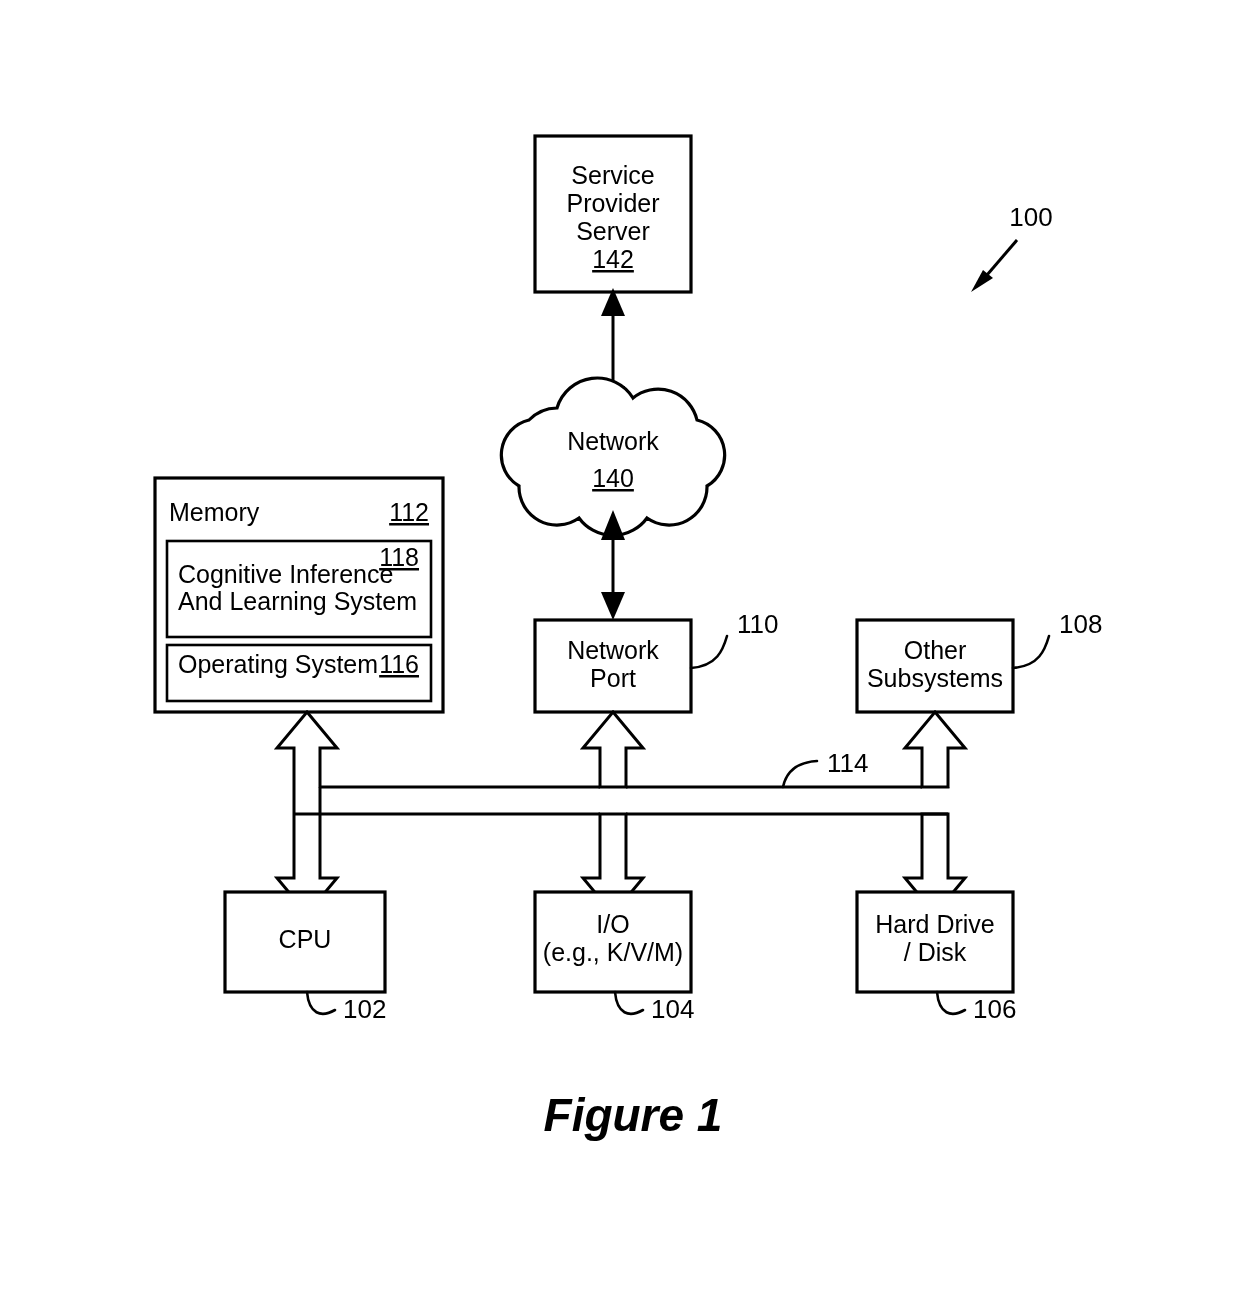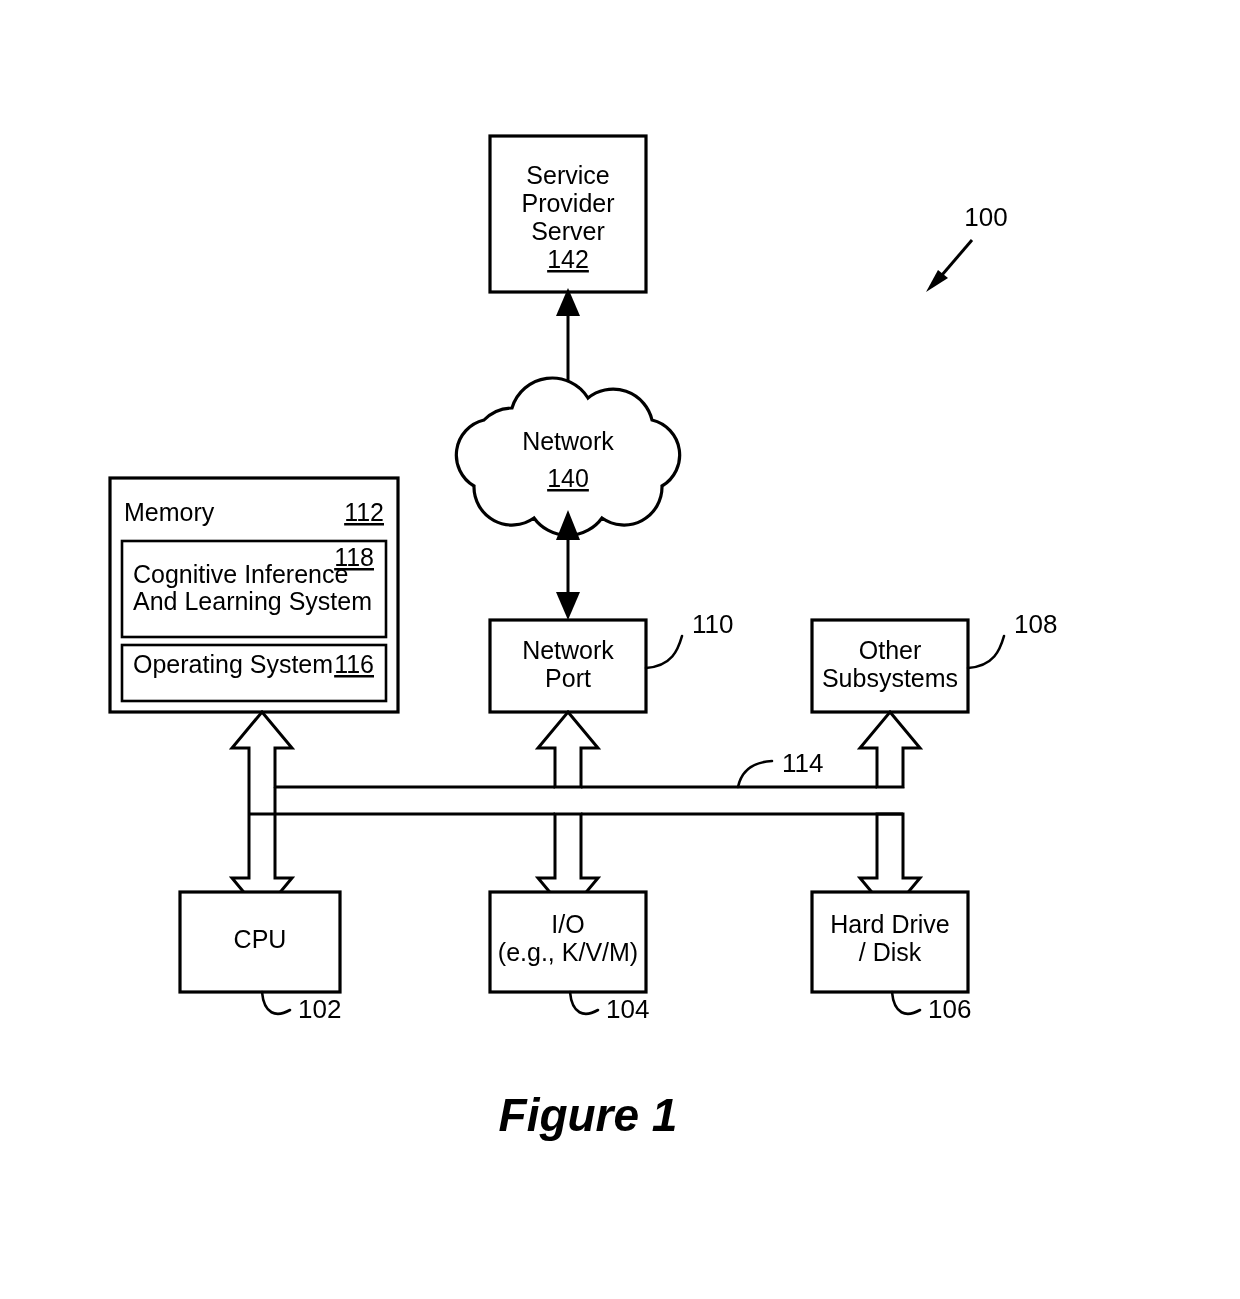--- a/index.html
+++ b/index.html
@@ -11,20 +11,21 @@
     width: 1240px;
     height: 1299px;
     font-family: "Liberation Sans", sans-serif;
     color: #000000;
     overflow: hidden;
   }
   #figure-root {
     position: relative;
     width: 1048px;
     height: 1299px;
+    margin-left: 45px;
   }
   svg#diagram {
     display: block;
     width: 1240px;
     height: 1299px;
   }
   .box {
     fill: #ffffff;
     stroke: #000000;
     stroke-width: 3.2;

